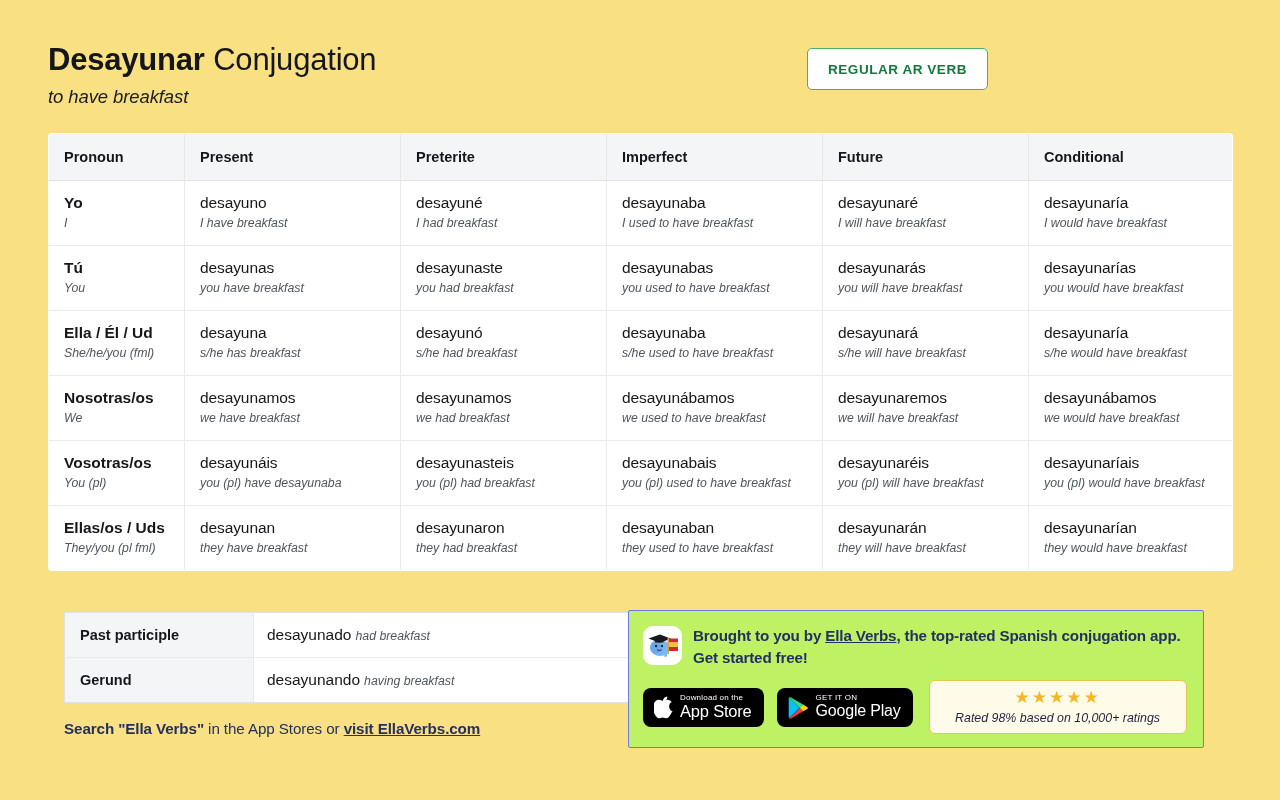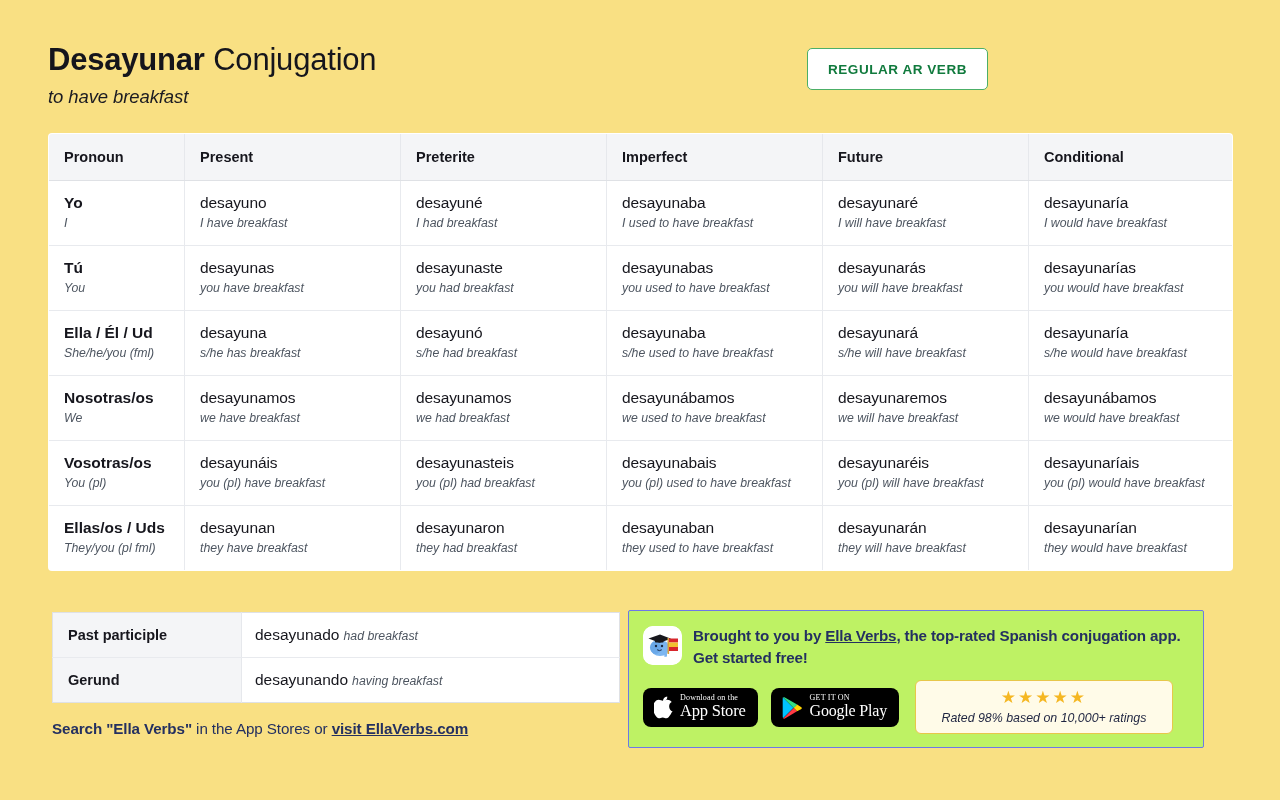--- a/index.html
+++ b/index.html
@@ -50,21 +50,21 @@
   .pron { font-size: 15.5px; color: #16161d; line-height: 1.25; font-weight: bold; }
 
   col.c-pron { width: 136px; }
   col.c-pres { width: 216px; }
   col.c-pret { width: 206px; }
   col.c-imp  { width: 216px; }
   col.c-fut  { width: 206px; }
   col.c-cond { width: 204px; }
 
   
-  .bottom { position: absolute; left: 52px; top: 612px; width: 568px; }
+  .bottom { position: absolute; left: 64px; top: 612px; width: 568px; }
   .nonfinite {
     width: 568px; border-collapse: collapse; background: #fff;
     border: 1px solid #dfe1e5; table-layout: fixed;
   }
   .nonfinite td { height: 45px; border-bottom: 1px solid #e8eaee; }
   .nonfinite tr:last-child td { border-bottom: none; }
   .nonfinite .lab {
     width: 189px; background: #f4f5f7; font-size: 14.5px; font-weight: 700;
     color: #16161d; padding-left: 15px; border-right: 1px solid #e6e8ec;
   }
@@ -91,21 +91,21 @@
   .promo-text {
     font-size: 15.2px; font-weight: 700; color: #243060; line-height: 1.42;
     letter-spacing: -0.15px; padding-top: 1px;
   }
   .promo-text .lnk { text-decoration: underline; }
   .promo-bottom { display: flex; align-items: center; gap: 13px; margin-top: 12px; }
   .store-badge {
     background: #000; border-radius: 8px; height: 39px; display: flex;
     align-items: center; gap: 7px; padding: 0 12px 0 11px; color: #fff;
   }
-  .store-badge .sb-lines { display: flex; flex-direction: column; justify-content: center; font-family: Liberation Serif, serif; }
+  .store-badge .sb-lines { display: flex; flex-direction: column; justify-content: center; }
   .sb-small { font-size: 8px; line-height: 1.05; letter-spacing: 0.2px; }
   .sb-big { font-size: 16.5px; line-height: 1.12; letter-spacing: -0.2px; }
   .sb-big.gp { font-size: 16px; }
   .rating-box {
     background: #fffbe8; border: 1.5px solid #e7c74a; border-radius: 6px;
     width: 258px; height: 54px; margin-left: 3px;
     display: flex; flex-direction: column; align-items: center; justify-content: center;
   }
   .stars { color: #f5b722; font-size: 17px; letter-spacing: 2px; line-height: 1; }
   .rating-text { font-size: 12.4px; font-style: italic; color: #1e2440; margin-top: 5px; }
@@ -245,21 +245,21 @@
             <div class="gloss">we would have breakfast</div>
           </td>
         </tr>
         <tr>
           <td>
             <div class="pron">Vosotras/os</div>
             <div class="gloss">You (pl)</div>
           </td>
           <td>
             <div class="form">desayunáis</div>
-            <div class="gloss">you (pl) have breakfast</div>
+            <div class="gloss">you (pl) have desayunaba</div>
           </td>
           <td>
             <div class="form">desayunasteis</div>
             <div class="gloss">you (pl) had breakfast</div>
           </td>
           <td>
             <div class="form">desayunabais</div>
             <div class="gloss">you (pl) used to have breakfast</div>
           </td>
           <td>

